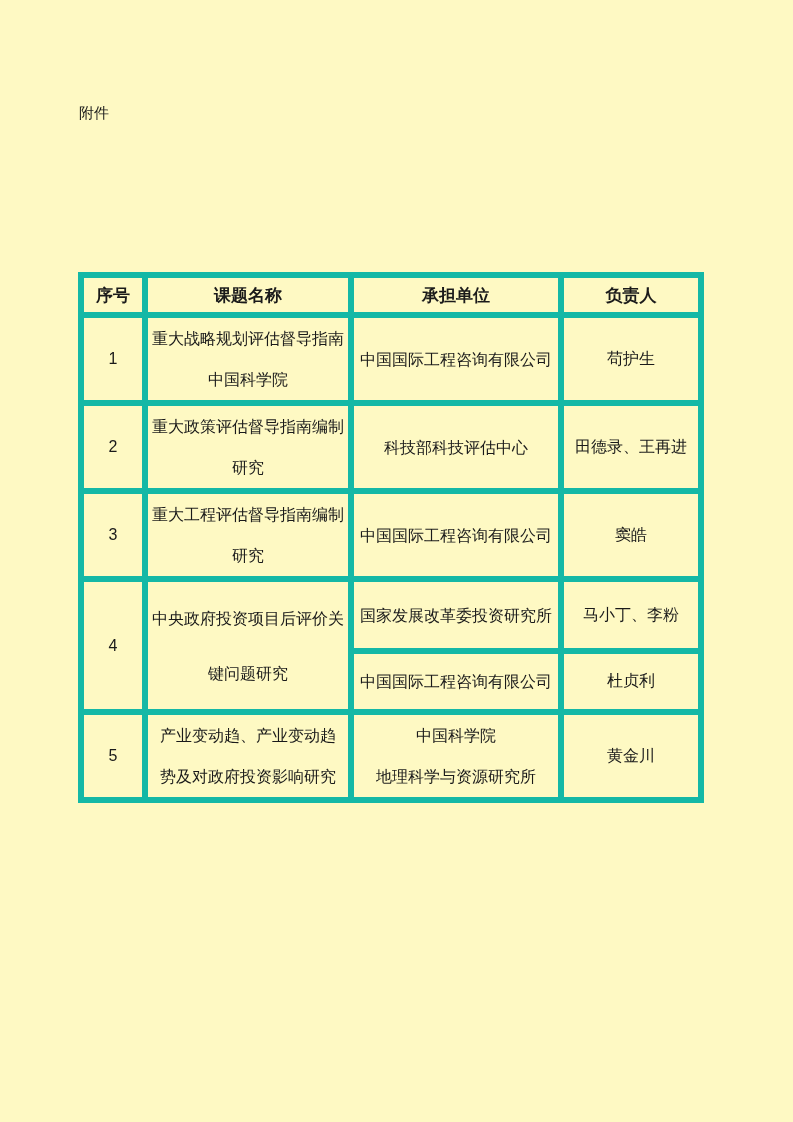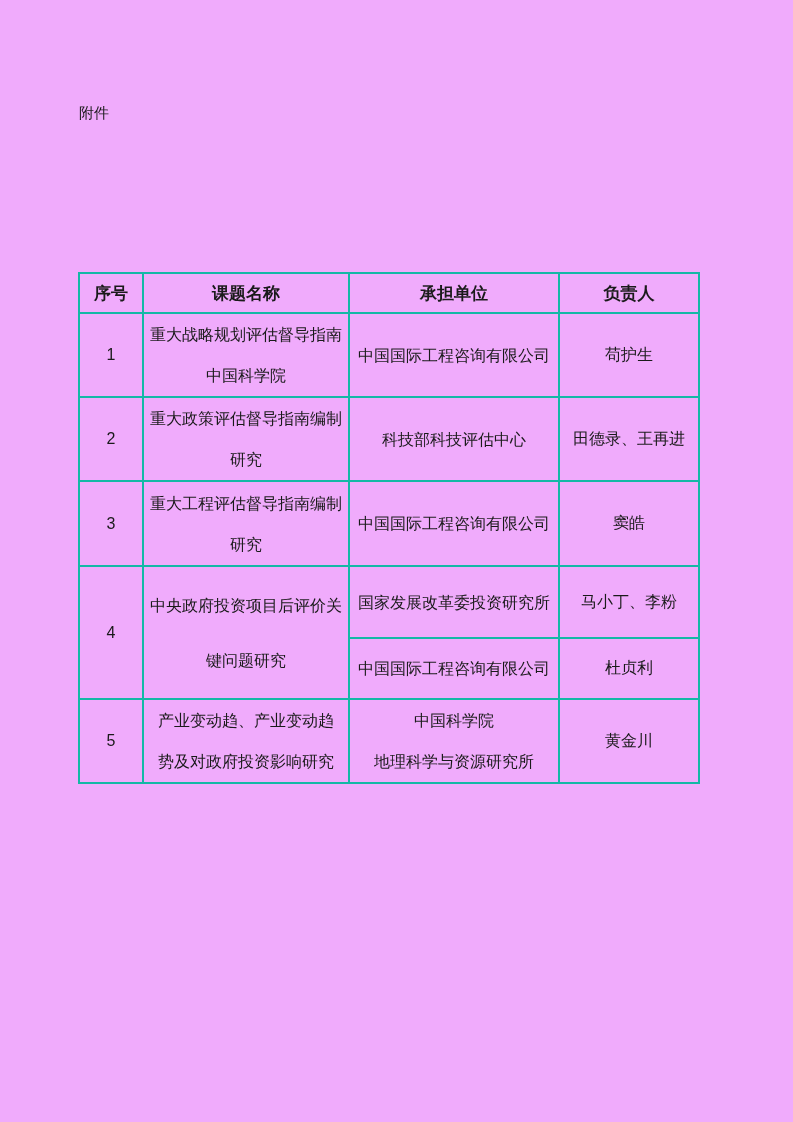--- a/index.html
+++ b/index.html
@@ -2,21 +2,21 @@
 <html><head>
 <meta charset="utf-8">
 <style>
   * { margin: 0; padding: 0; box-sizing: border-box; }
   html, body { background: #e8e8e8; }
   .page {
     position: relative;
     width: 793px;
     height: 1122px;
     margin: 0 auto;
-    background: #f0abfc;
+    background: #fef9c3;
     font-family: "Liberation Sans", "DejaVu Sans", sans-serif;
     color: #1a1a1a;
     overflow: hidden;
   }
   .attachment {
     position: absolute;
     left: 79px;
     top: 102px;
     font-size: 15px;
     line-height: 22px;
@@ -33,21 +33,21 @@
   }
   table.doc-table {
     position: absolute;
     left: 78px;
     top: 272px;
     width: 620px;
     border-collapse: collapse;
     table-layout: fixed;
   }
   .doc-table th, .doc-table td {
-    border: 2px solid #14b8a6;
+    border: 6px solid #14b8a6;
     text-align: center;
     vertical-align: middle;
     padding: 0;
     font-size: 16px;
     font-weight: 400;
     overflow: hidden;
   }
   .doc-table th {
     font-size: 17px;
     font-weight: 700;

